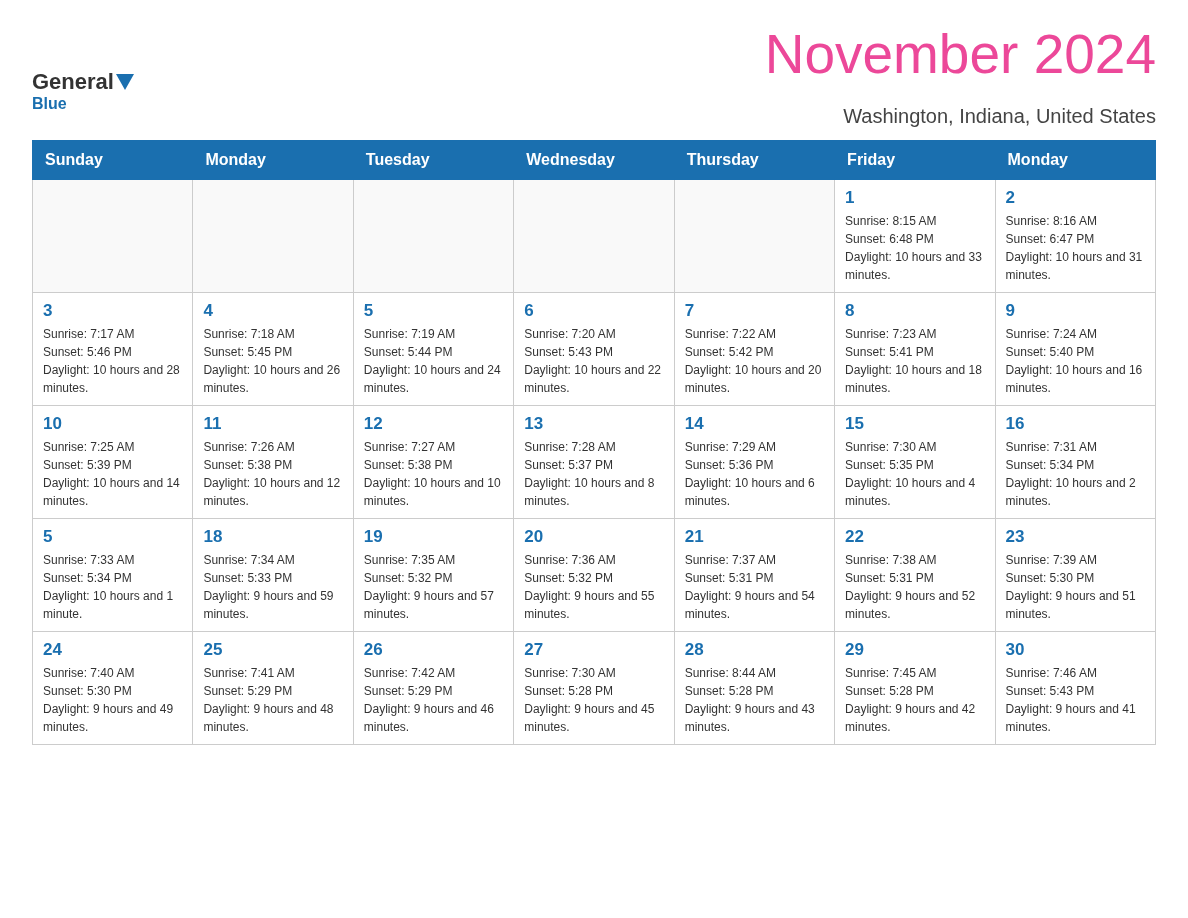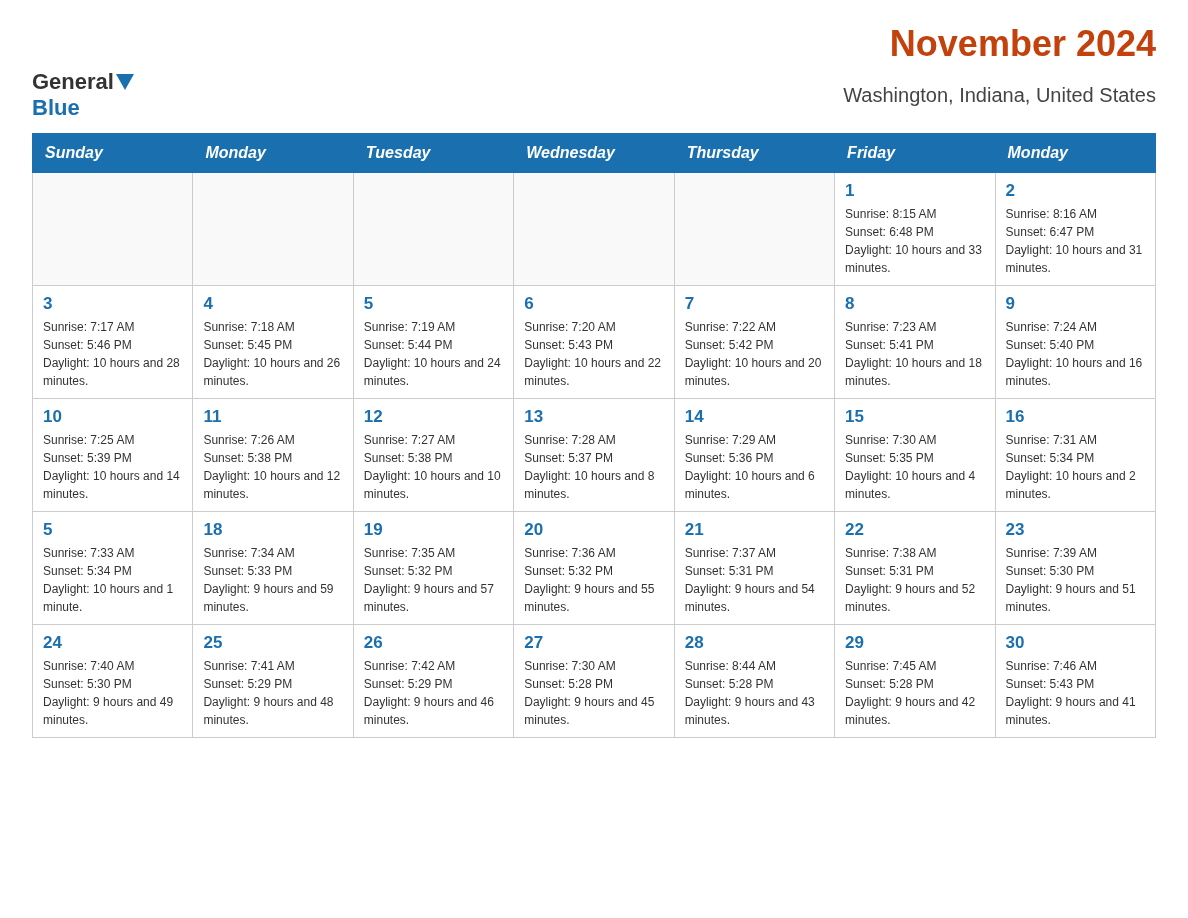--- a/index.html
+++ b/index.html
@@ -22,48 +22,47 @@
       flex-direction: column;
       align-items: flex-start;
     }
     .logo-general {
       font-size: 22px;
       font-weight: bold;
       color: #333;
       letter-spacing: 0px;
     }
     .logo-blue {
-      font-size: 22px;
+      font-size: 16px;
       font-weight: bold;
       color: #1a6faf;
       display: flex;
       align-items: center;
     }
     .title-area {
       text-align: right;
     }
     .month-title {
-      font-size: 36px;
-      font-weight: bold;
-      color: #c2410c;
+      font-size: 55px;
+      font-weight: normal;
+      color: #ec4899;
       line-height: 1.1;
     }
     .location {
       font-size: 20px;
       color: #444;
       margin-top: 20px;
     }
     .calendar-table {
       width: 100%;
       border-collapse: collapse;
       margin-top: 12px;
     }
     .calendar-table thead tr {
       background-color: #1a6faf;
-      font-style: italic;
     }
     .calendar-table thead th {
       color: #fff;
       font-size: 16px;
       font-weight: 600;
       padding: 10px 12px;
       text-align: left;
       border: 1px solid #1a6faf;
     }
     .calendar-table tbody td {

